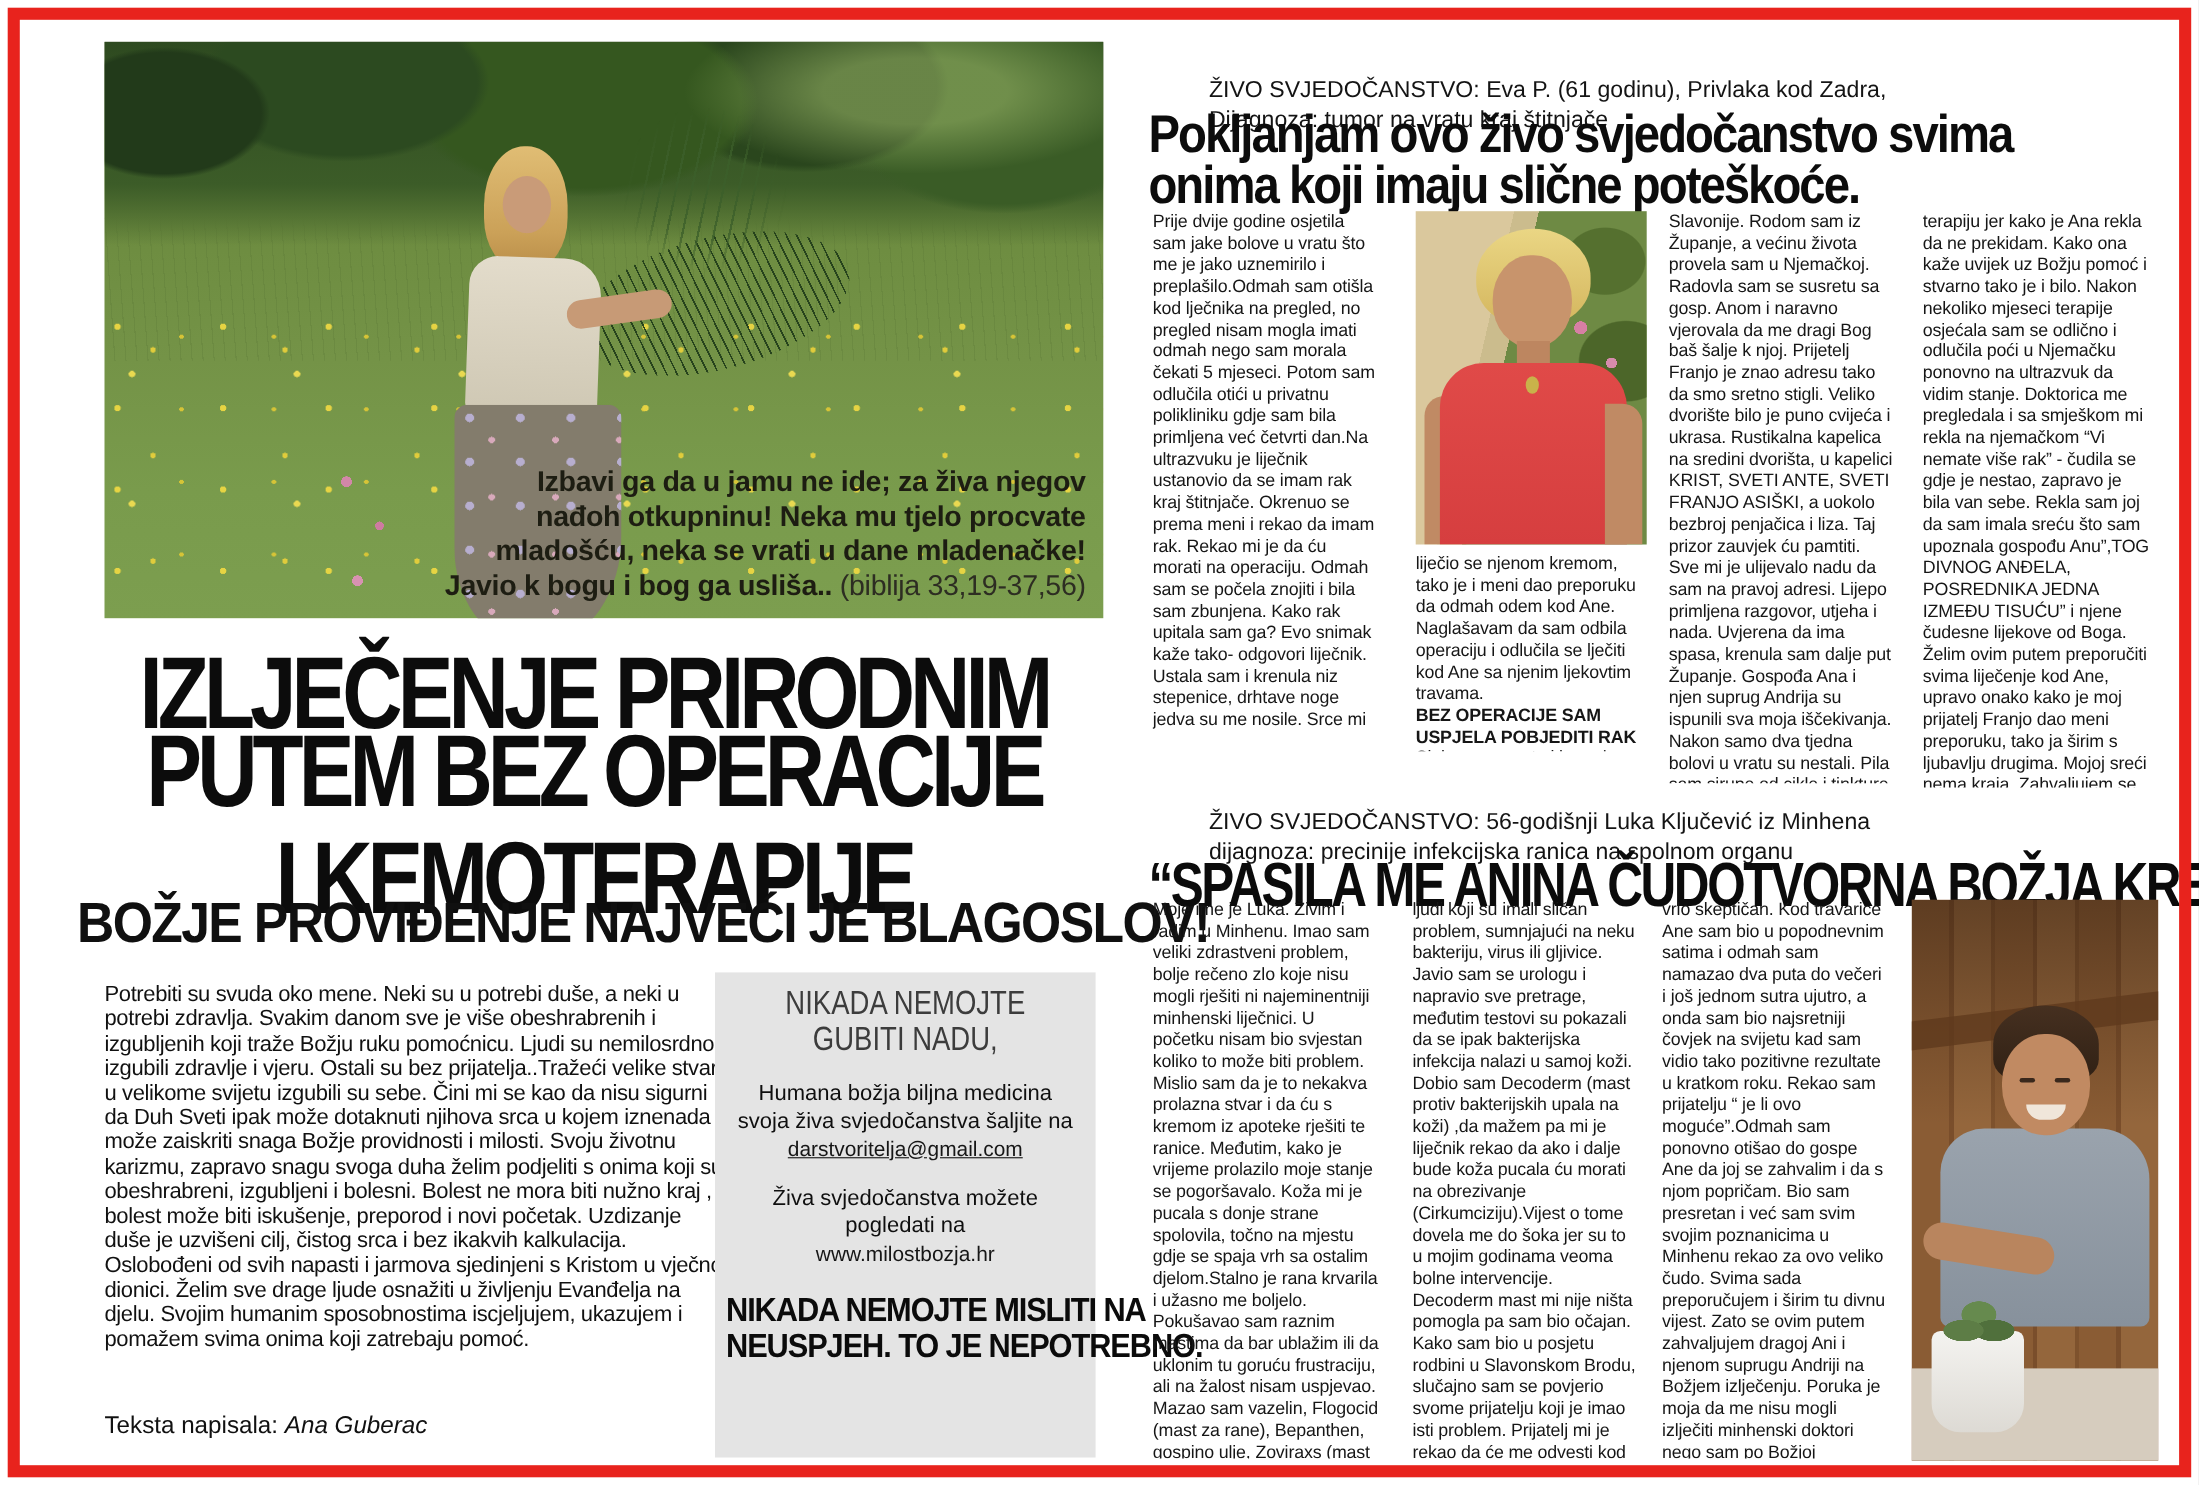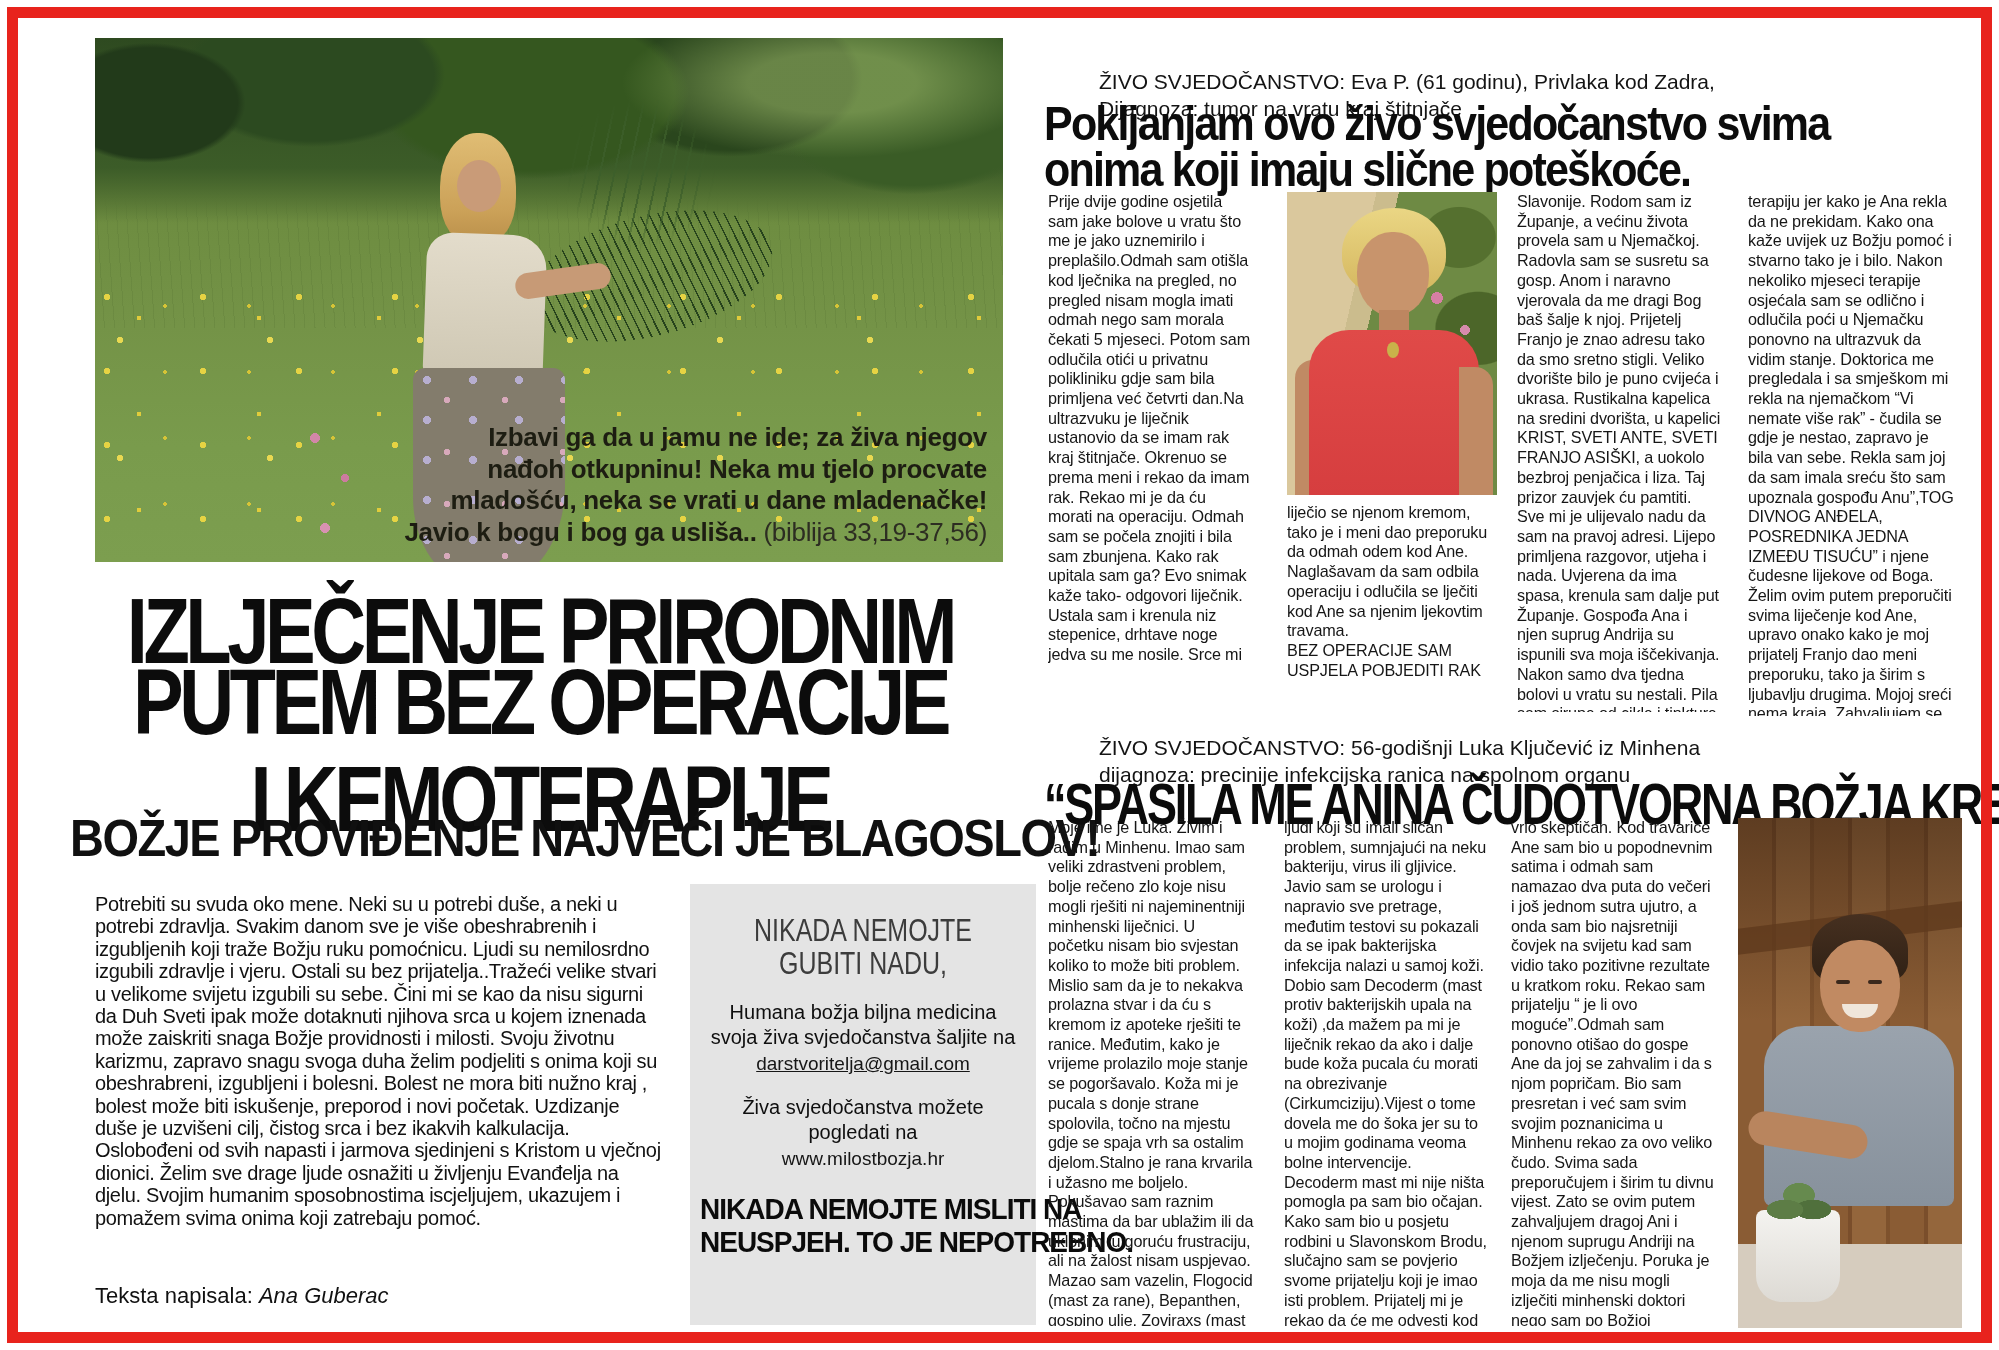--- a/index.html
+++ b/index.html
@@ -64,41 +64,41 @@
   .sub-line{left:70px;top:808px;width:940px;text-align:center;white-space:nowrap;}
   .sub-line span{display:inline-block;font-weight:bold;font-size:47px;letter-spacing:-1.5px;
     transform:scaleY(1.1);transform-origin:top center;color:#101010;}
 
   .intro-body{left:95px;top:893px;width:568px;height:372px;font-size:20px;line-height:22.4px;
     letter-spacing:-0.35px;color:#111;overflow:hidden;}
   .byline{left:95px;top:1283px;font-size:22px;color:#111;}
   .byline i{font-style:italic;}
 
   
-  .graybox{left:690px;top:884px;width:346px;height:441px;background:#e4e4e4;text-align:center;
-    padding:30px 10px;box-sizing:border-box;}
+  .graybox{left:650px;top:884px;width:346px;height:441px;background:#e4e4e4;text-align:center;
+    padding:12px 10px;box-sizing:border-box;}
   .gb-slogan div{font-size:25px;line-height:33px;color:#3c3c3c;letter-spacing:0;}
   .gb-slogan span{display:inline-block;transform:scaleY(1.22);transform-origin:center;}
   .gb-bold{font-size:20px;font-weight:normal;line-height:25px;color:#0f0f0f;}
   .gb-m1{margin-top:20px;}
   .gb-email{font-size:19px;text-decoration:underline;margin-top:3px;color:#161616;}
   .gb-site{font-size:19px;margin-top:3px;color:#161616;}
   .gb-warn{margin-top:22px;font-size:28px;font-weight:bold;line-height:33px;letter-spacing:-1px;color:#0b0b0b;}
   .gb-warn span{display:inline-block;transform:scaleY(1.08);transform-origin:center;white-space:nowrap;}
 
   
   .kicker{left:1099px;font-size:21px;line-height:27px;color:#141414;white-space:nowrap;margin-top:28px;}
   .t1-hl{left:1044px;white-space:nowrap;}
   .t1-hl span{display:inline-block;font-weight:bold;font-size:43px;letter-spacing:-1.8px;
     transform:scaleY(1.12);transform-origin:top left;color:#0c0c0c;}
   .t2-hl{left:1044px;top:772px;white-space:nowrap;}
   .t2-hl span{display:inline-block;font-weight:bold;font-size:45px;letter-spacing:-2.2px;
     transform:scaleY(1.26);transform-origin:top left;color:#0b0b0b;}
   .col{font-size:16.2px;line-height:19.7px;letter-spacing:-0.15px;color:#161616;overflow:hidden;}
-  .col .boldline{font-weight:normal;}
+  .col .boldline{font-weight:bold;}
 
   
   .photo-eva{left:1287px;top:192px;width:210px;height:303px;overflow:hidden;
     background:linear-gradient(103deg,#dac89d 0 32%,#cbbc8d 32% 40%,#6e8a44 40% 100%);}
   .e-foliage{position:absolute;right:0;top:0;width:60%;height:100%;
     background:radial-gradient(60px 50px at 70% 15%,#55702f 0 60%,transparent 62%),
       radial-gradient(70px 60px at 85% 45%,#4c6629 0 60%,transparent 62%),
       radial-gradient(60px 55px at 60% 75%,#5d7a35 0 60%,transparent 62%);}
   .e-pink{position:absolute;right:6px;top:90px;width:70px;height:120px;
     background:radial-gradient(circle 6px at 16px 16px,#d77fa4 97%,transparent),

